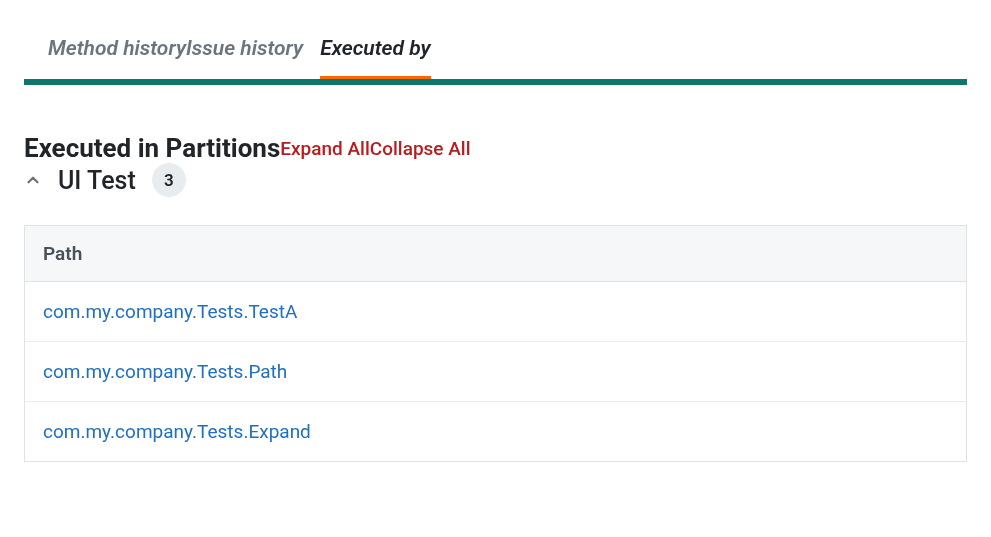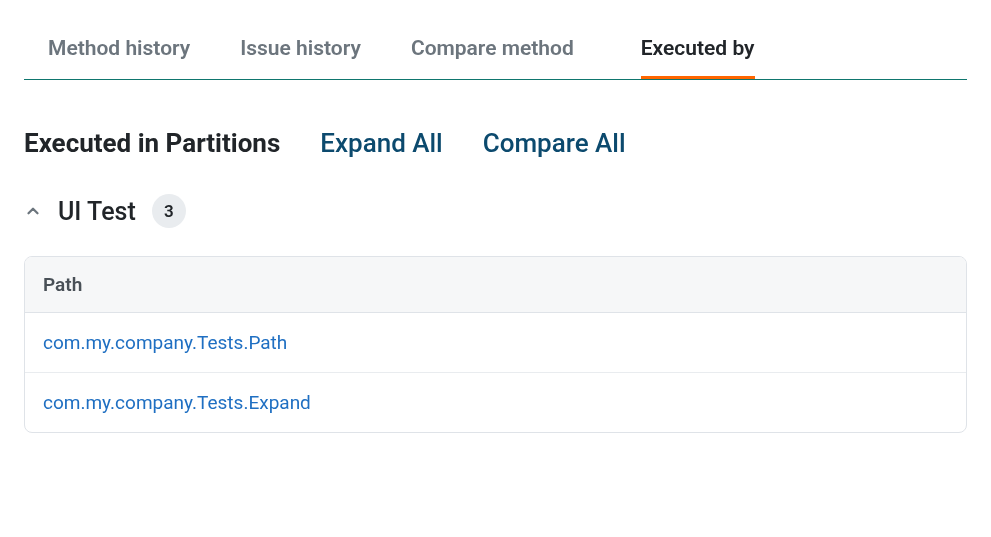--- a/index.html
+++ b/index.html
@@ -8,23 +8,23 @@
       box-sizing: border-box;
     }
     body {
       font-family: -apple-system, BlinkMacSystemFont, "Segoe UI", Roboto, Helvetica, Arial, sans-serif;
       background: #ffffff;
       color: #212529;
       padding: 24px;
     }
     .tabs {
       display: flex;
-      gap: 50px;
       padding-left: 24px;
-      border-bottom: 1px solid #0f766e;
+      border-bottom: 6px solid #0f766e;
+      font-style: italic;
     }
     .tab {
       font-size: 21px;
       font-weight: 600;
       color: #6c757d;
       padding: 12px 0 16px 0;
       cursor: pointer;
       position: relative;
       border-bottom: 3px solid transparent;
     }
@@ -32,36 +32,34 @@
       color: #212529;
       border-bottom: 3px solid #ff6600;
       margin-left: 17px;
     }
     .section {
       margin-top: 48px;
     }
     .section-header {
       display: flex;
       align-items: center;
-      gap: 40px;
     }
     .section-title {
       font-size: 26px;
       font-weight: 700;
       color: #212529;
     }
     .action-link {
-      font-size: 26px;
-      color: #0c4a6e;
+      font-size: 19px;
+      color: #b91c1c;
       cursor: pointer;
       font-weight: 500;
       text-align: right;
     }
     .partition {
-      margin-top: 36px;
     }
     .partition-header {
       display: flex;
       align-items: center;
       gap: 16px;
       cursor: pointer;
     }
     .chevron {
       color: #6c757d;
       display: inline-flex;
@@ -79,21 +77,21 @@
       display: inline-flex;
       align-items: center;
       justify-content: center;
       font-size: 17px;
       font-weight: 600;
       color: #212529;
     }
     .table {
       margin-top: 28px;
       border: 1px solid #dfe3e8;
-      border-radius: 8px;
+      border-radius: 0;
       overflow: hidden;
     }
     .table-header {
       background: #f6f7f8;
       padding: 16px 18px;
       border-bottom: 1px solid #dfe3e8;
     }
     .table-header-cell {
       font-size: 19px;
       font-weight: 600;
@@ -111,47 +109,49 @@
       color: #1f6fc2;
       cursor: pointer;
     }
   </style>
 </head>
 <body>
 
 <div class="tabs">
   <div class="tab">Method history</div>
   <div class="tab">Issue history</div>
-  <div class="tab">Compare method</div>
   <div class="tab active">Executed by</div>
 </div>
 
 <div class="section">
   <div class="section-header">
     <h2 class="section-title">Executed in Partitions</h2>
     <span class="action-link">Expand All</span>
-    <span class="action-link">Compare All</span>
+    <span class="action-link">Collapse All</span>
   </div>
 
   <div class="partition">
     <div class="partition-header">
       <span class="chevron">
         <svg width="18" height="18" viewBox="0 0 24 24" fill="none" stroke="currentColor" stroke-width="3" stroke-linecap="round" stroke-linejoin="round">
           <polyline points="18 15 12 9 6 15"></polyline>
         </svg>
       </span>
       <span class="partition-name">UI Test</span>
       <span class="count-badge">3</span>
     </div>
 
     <div class="table">
       <div class="table-header">
         <div class="table-header-cell">Path</div>
       </div>
       <div class="table-row">
+        <span class="path-link">com.my.company.Tests.TestA</span>
+      </div>
+      <div class="table-row">
         <span class="path-link">com.my.company.Tests.Path</span>
       </div>
       <div class="table-row">
         <span class="path-link">com.my.company.Tests.Expand</span>
       </div>
     </div>
   </div>
 </div>
 
 </body></html>

